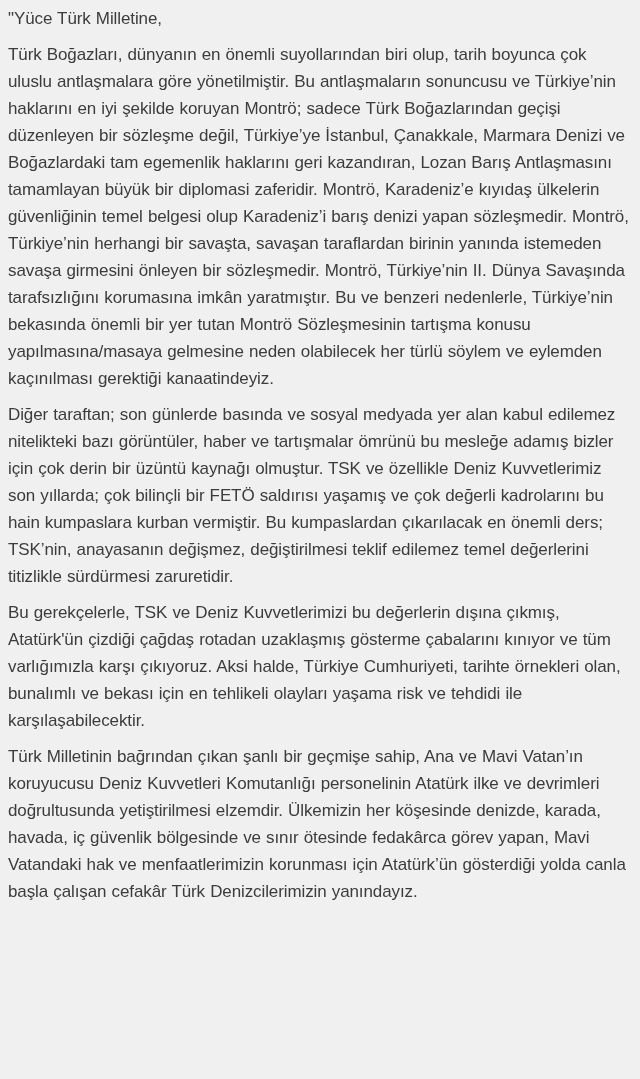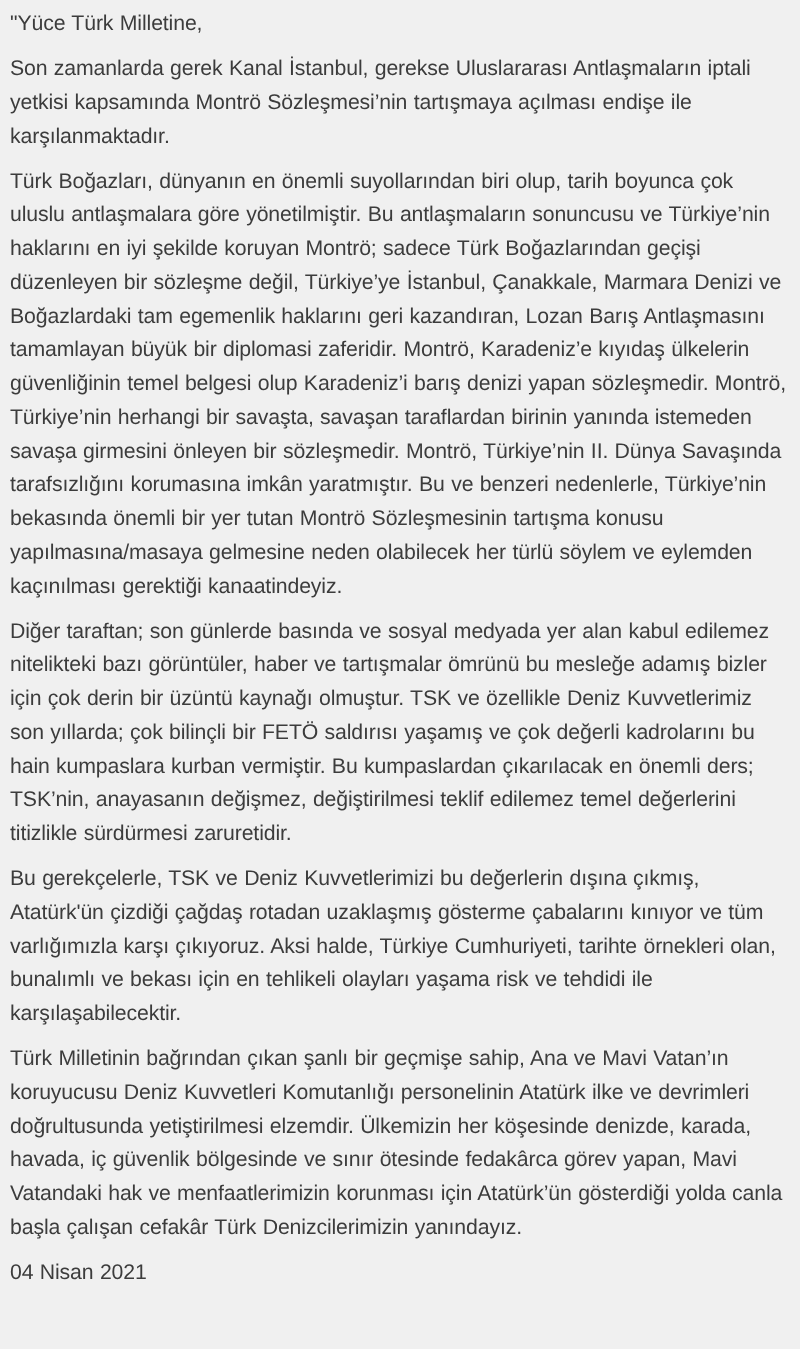--- a/index.html
+++ b/index.html
@@ -31,19 +31,17 @@
   }
   .doc p:last-child {
     margin-bottom: 0;
   }
 </style>
 </head>
 <body>
 
 <article class="doc">
   <p>"Yüce Türk Milletine,</p>
-  <p>Son zamanlarda gerek Kanal İstanbul, gerekse Uluslararası Antlaşmaların iptali yetkisi kapsamında Montrö Sözleşmesi’nin tartışmaya açılması endişe ile karşılanmaktadır.</p>
   <p>Türk Boğazları, dünyanın en önemli suyollarından biri olup, tarih boyunca çok uluslu antlaşmalara göre yönetilmiştir. Bu antlaşmaların sonuncusu ve Türkiye’nin haklarını en iyi şekilde koruyan Montrö; sadece Türk Boğazlarından geçişi düzenleyen bir sözleşme değil, Türkiye’ye İstanbul, Çanakkale, Marmara Denizi ve Boğazlardaki tam egemenlik haklarını geri kazandıran, Lozan Barış Antlaşmasını tamamlayan büyük bir diplomasi zaferidir. Montrö, Karadeniz’e kıyıdaş ülkelerin güvenliğinin temel belgesi olup Karadeniz’i barış denizi yapan sözleşmedir. Montrö, Türkiye’nin herhangi bir savaşta, savaşan taraflardan birinin yanında istemeden savaşa girmesini önleyen bir sözleşmedir. Montrö, Türkiye’nin II. Dünya Savaşında tarafsızlığını korumasına imkân yaratmıştır. Bu ve benzeri nedenlerle, Türkiye’nin bekasında önemli bir yer tutan Montrö Sözleşmesinin tartışma konusu yapılmasına/masaya gelmesine neden olabilecek her türlü söylem ve eylemden kaçınılması gerektiği kanaatindeyiz.</p>
   <p>Diğer taraftan; son günlerde basında ve sosyal medyada yer alan kabul edilemez nitelikteki bazı görüntüler, haber ve tartışmalar ömrünü bu mesleğe adamış bizler için çok derin bir üzüntü kaynağı olmuştur. TSK ve özellikle Deniz Kuvvetlerimiz son yıllarda; çok bilinçli bir FETÖ saldırısı yaşamış ve çok değerli kadrolarını bu hain kumpaslara kurban vermiştir. Bu kumpaslardan çıkarılacak en önemli ders; TSK’nin, anayasanın değişmez, değiştirilmesi teklif edilemez temel değerlerini titizlikle sürdürmesi zaruretidir.</p>
   <p>Bu gerekçelerle, TSK ve Deniz Kuvvetlerimizi bu değerlerin dışına çıkmış, Atatürk'ün çizdiği çağdaş rotadan uzaklaşmış gösterme çabalarını kınıyor ve tüm varlığımızla karşı çıkıyoruz. Aksi halde, Türkiye Cumhuriyeti, tarihte örnekleri olan, bunalımlı ve bekası için en tehlikeli olayları yaşama risk ve tehdidi ile karşılaşabilecektir.</p>
   <p>Türk Milletinin bağrından çıkan şanlı bir geçmişe sahip, Ana ve Mavi Vatan’ın koruyucusu Deniz Kuvvetleri Komutanlığı personelinin Atatürk ilke ve devrimleri doğrultusunda yetiştirilmesi elzemdir. Ülkemizin her köşesinde denizde, karada, havada, iç güvenlik bölgesinde ve sınır ötesinde fedakârca görev yapan, Mavi Vatandaki hak ve menfaatlerimizin korunması için Atatürk’ün gösterdiği yolda canla başla çalışan cefakâr Türk Denizcilerimizin yanındayız.</p>
-  <p>04 Nisan 2021</p>
 </article>
 
 </body></html>

